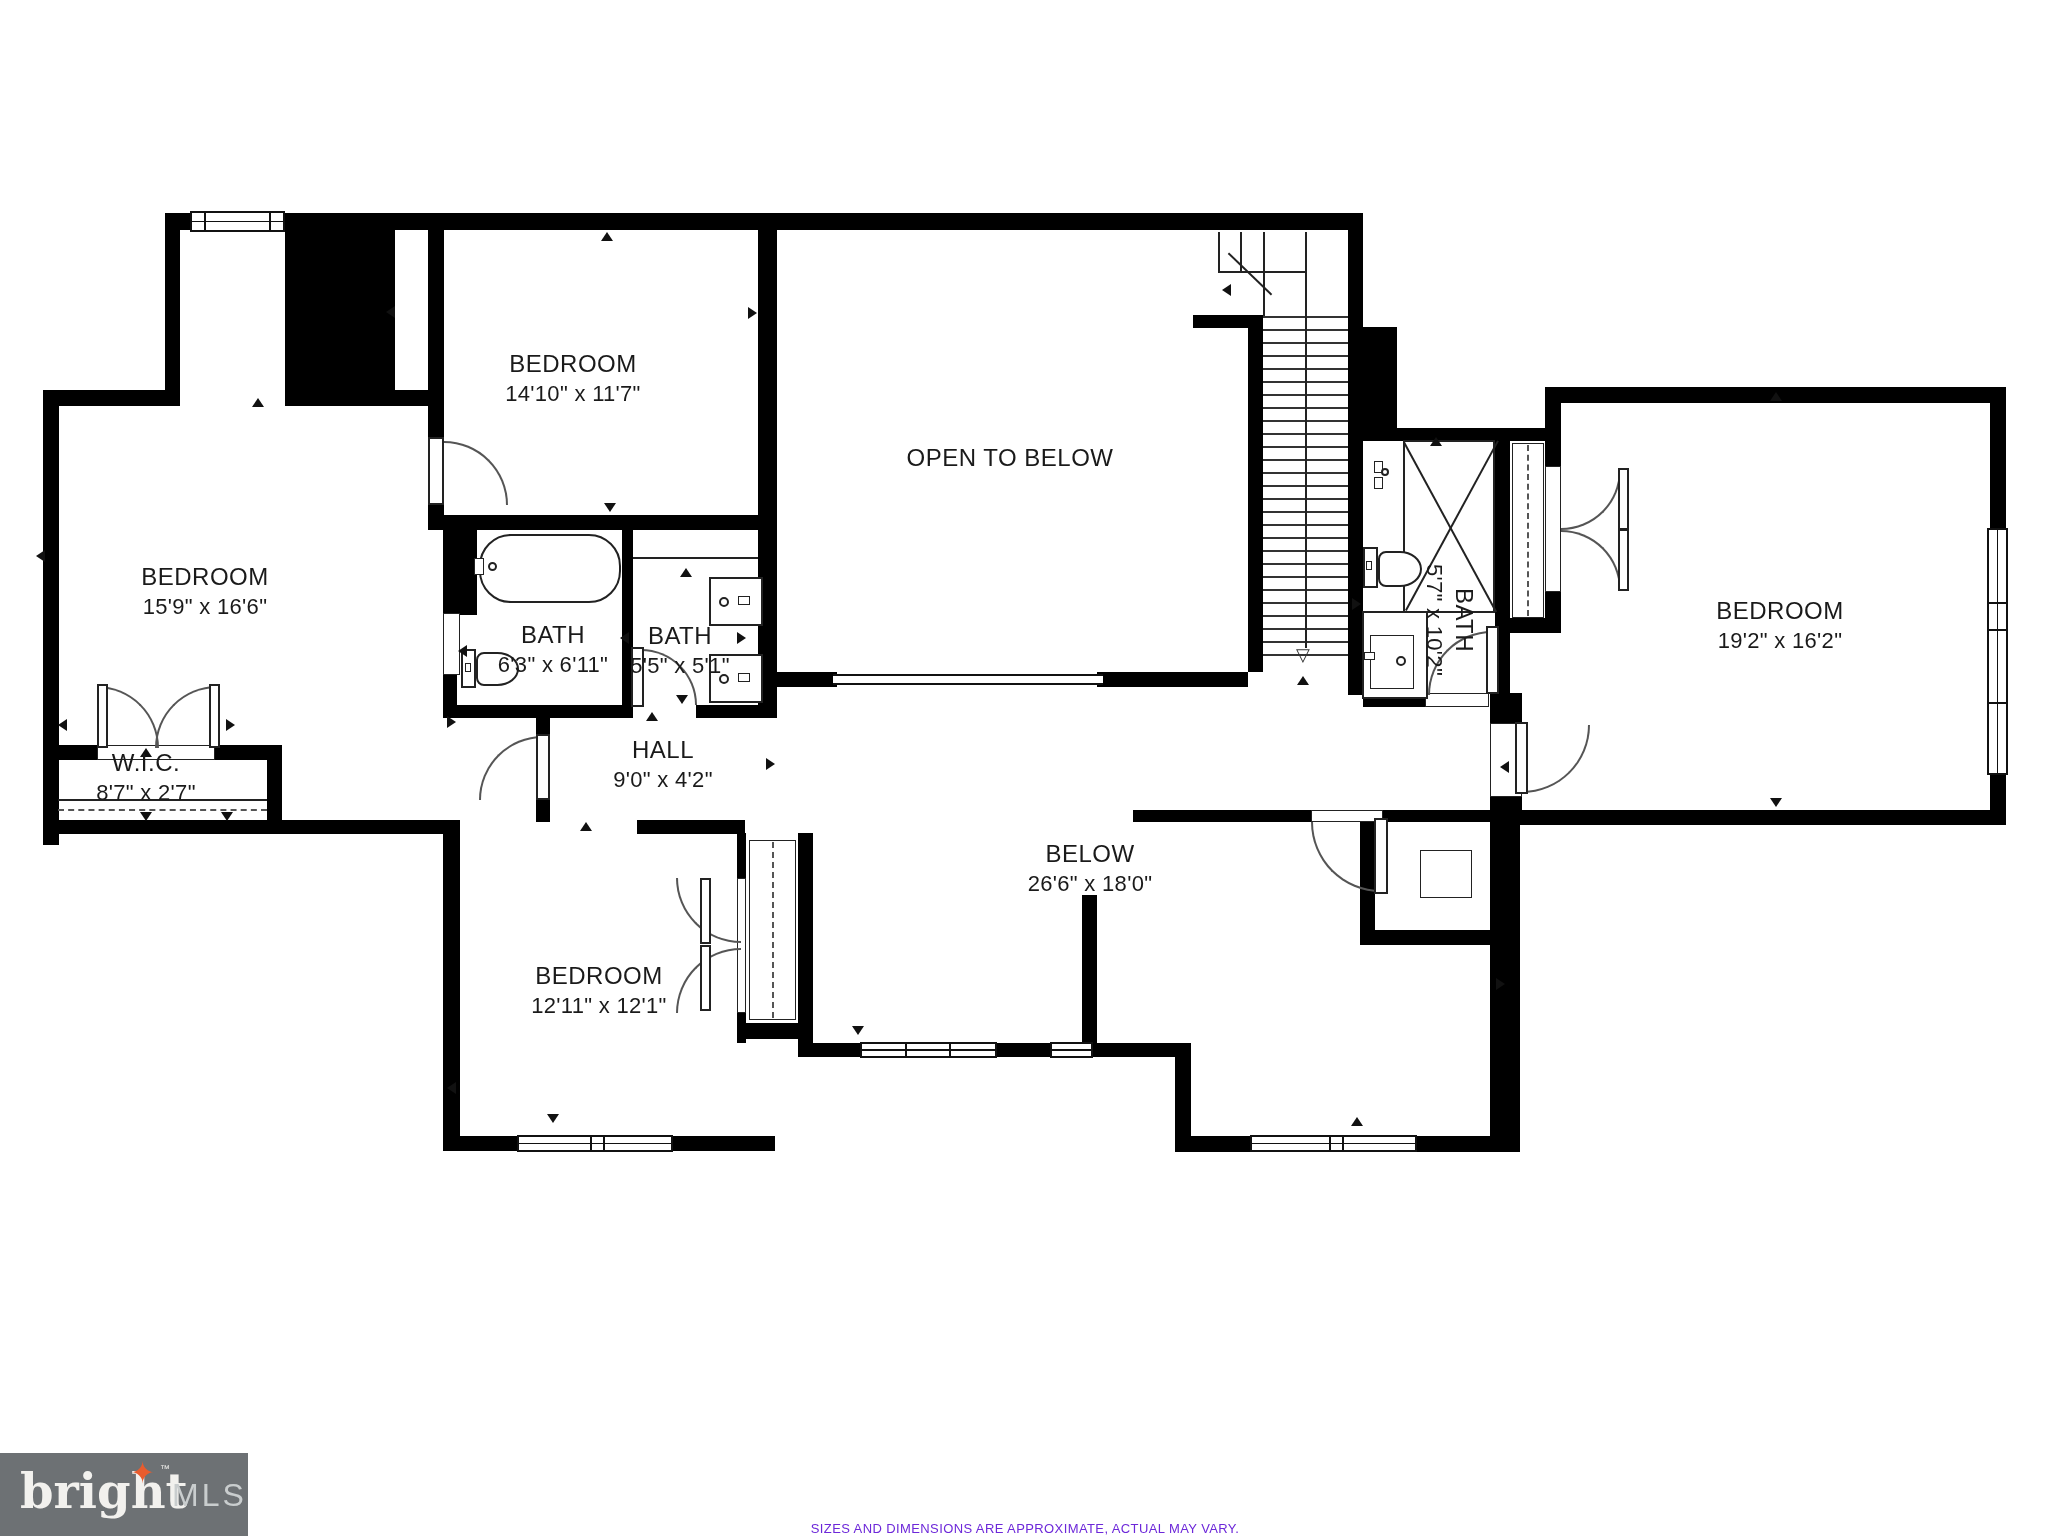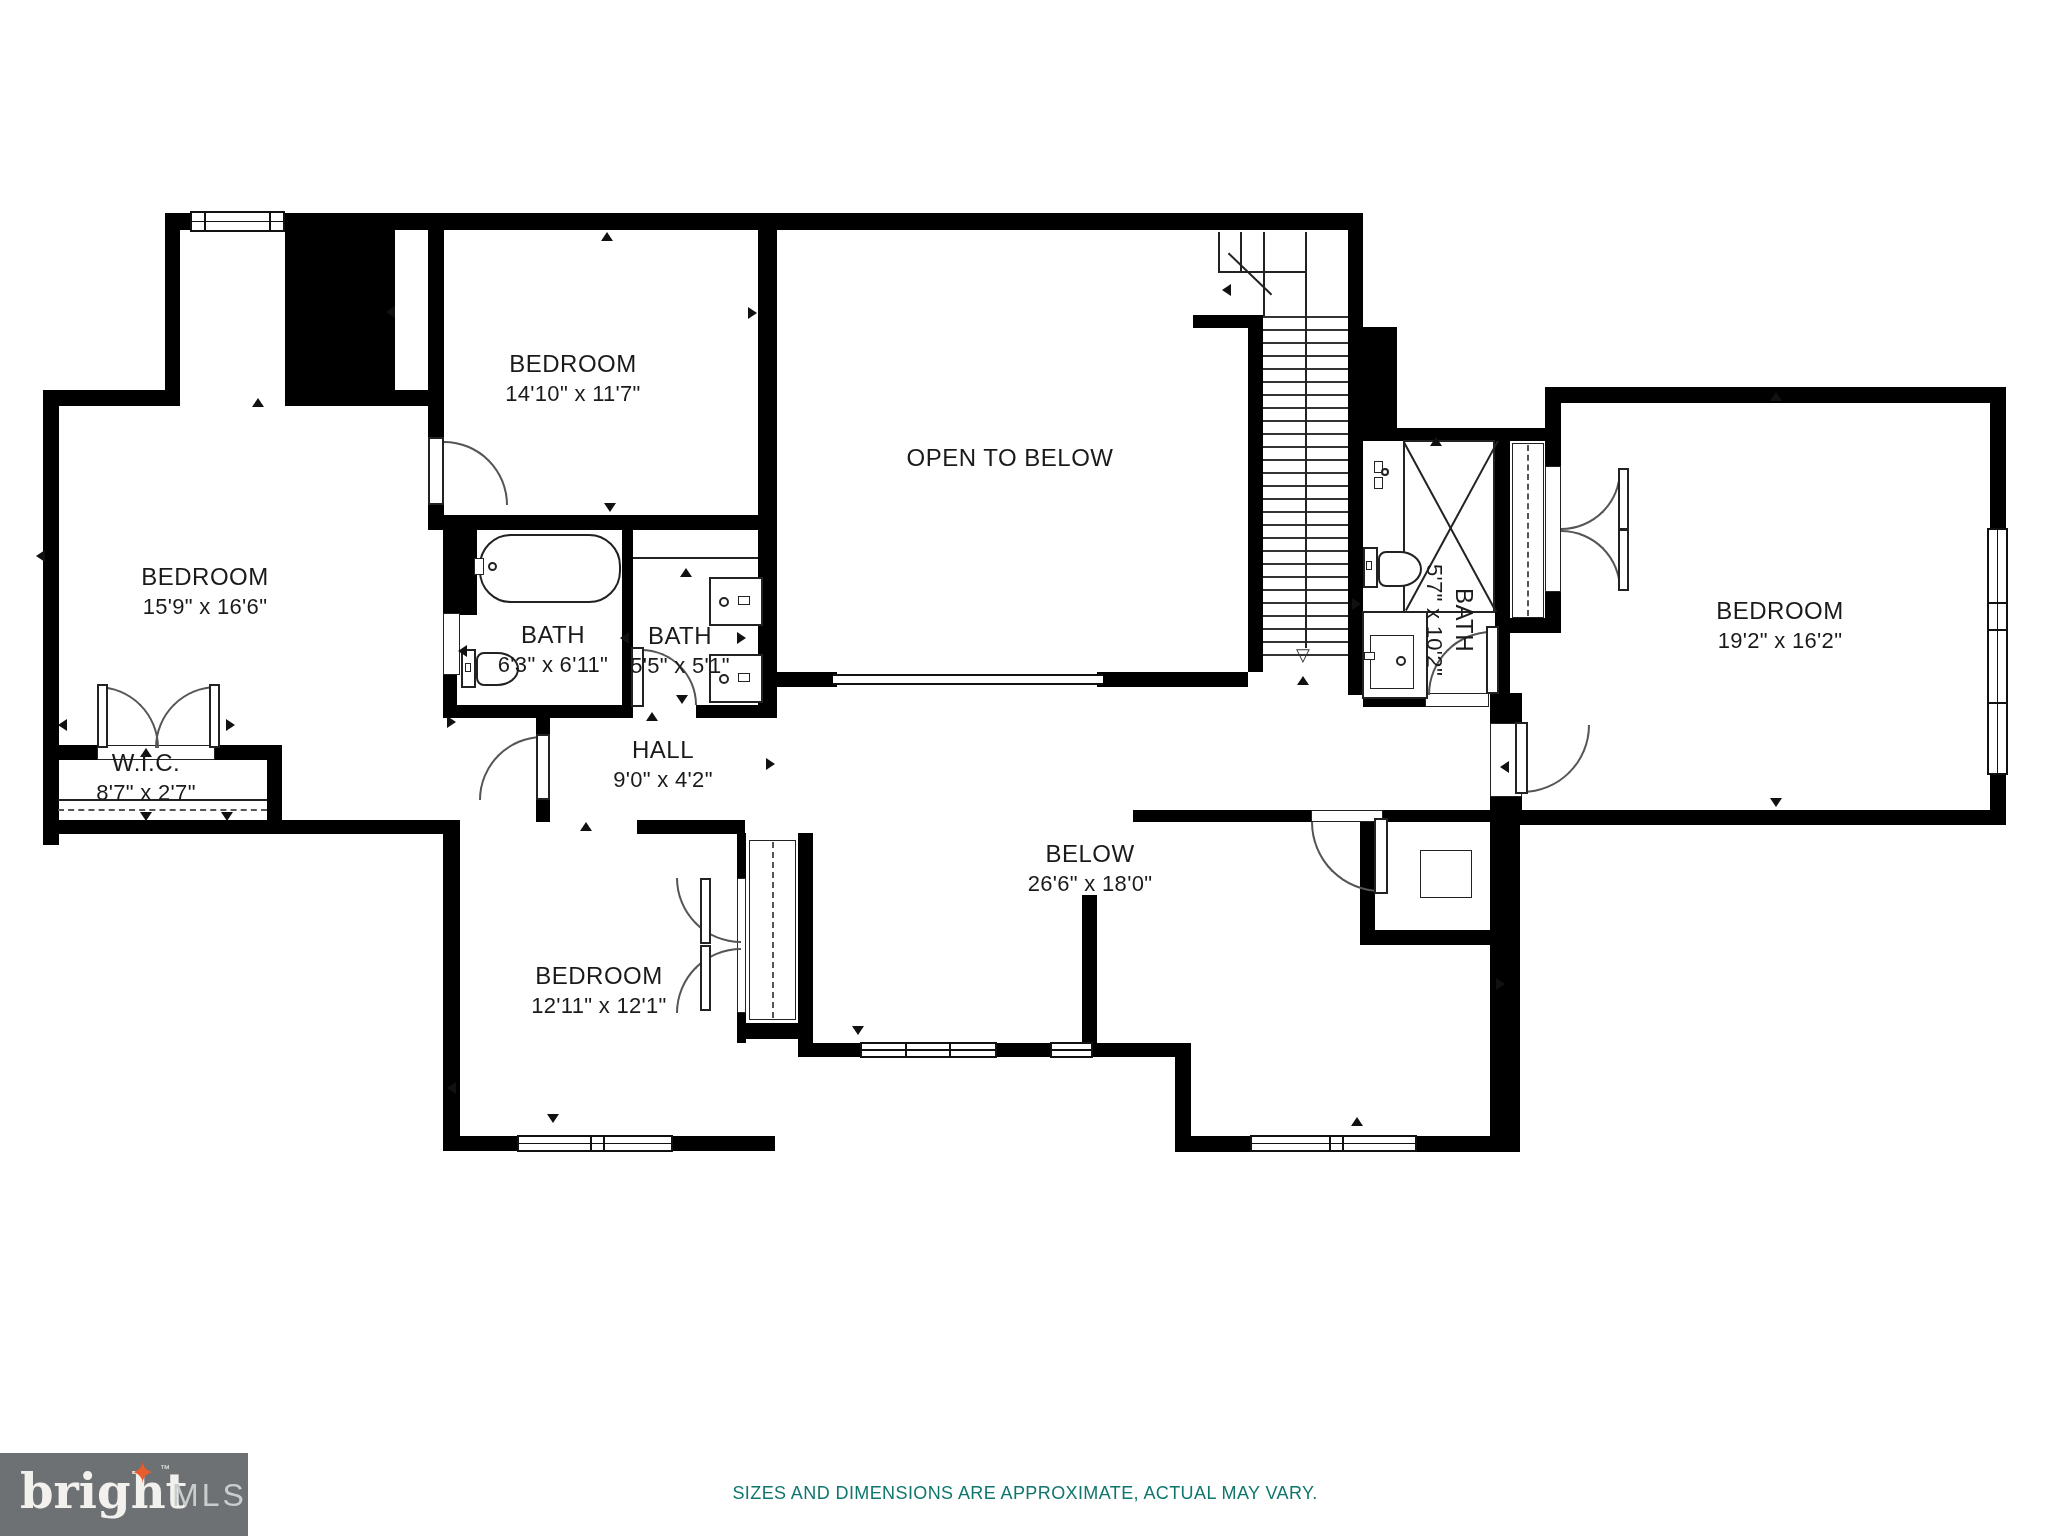--- a/index.html
+++ b/index.html
@@ -29,21 +29,21 @@
   .lbl .dm{font-size:22px;letter-spacing:.3px;}
   .lbl div{line-height:30px;}
   .rot{transform:translate(-50%,-50%) rotate(90deg);}
   .m{position:absolute;width:0;height:0;}
   .tu{border-left:6px solid transparent;border-right:6px solid transparent;border-bottom:9px solid #111;}
   .td{border-left:6px solid transparent;border-right:6px solid transparent;border-top:9px solid #111;}
   .tl{border-top:6px solid transparent;border-bottom:6px solid transparent;border-right:9px solid #111;}
   .tr{border-top:6px solid transparent;border-bottom:6px solid transparent;border-left:9px solid #111;}
   .treads{position:absolute;background:repeating-linear-gradient(to bottom,#333 0,#333 2px,transparent 2px,transparent 13px);}
   .openarrow{position:absolute;font-size:18px;color:#333;font-family:"DejaVu Sans",sans-serif;}
-  #footer-text{position:absolute;font-size:18px;letter-spacing:.4px;color:#0f766e;transform:translateX(-50%);}
+  #footer-text{position:absolute;font-size:13px;letter-spacing:.4px;color:#6d28d9;transform:translateX(-50%);margin-top:38px;}
   #logo{position:absolute;left:0;top:1453px;width:248px;height:83px;}
   #logo .brand{position:absolute;left:20px;top:8px;font-family:"DejaVu Serif",serif;font-weight:bold;font-size:48px;line-height:60px;}
   #logo .star{position:absolute;left:130px;top:2px;font-size:30px;font-family:"DejaVu Sans",sans-serif;}
   #logo .tm{position:absolute;left:160px;top:10px;font-size:10px;}
   #logo .mls{position:absolute;left:172px;top:24px;font-size:32px;letter-spacing:3px;font-family:"Liberation Sans",sans-serif;}
 </style>
 </head>
 <body>
 
 <div id="stage">

